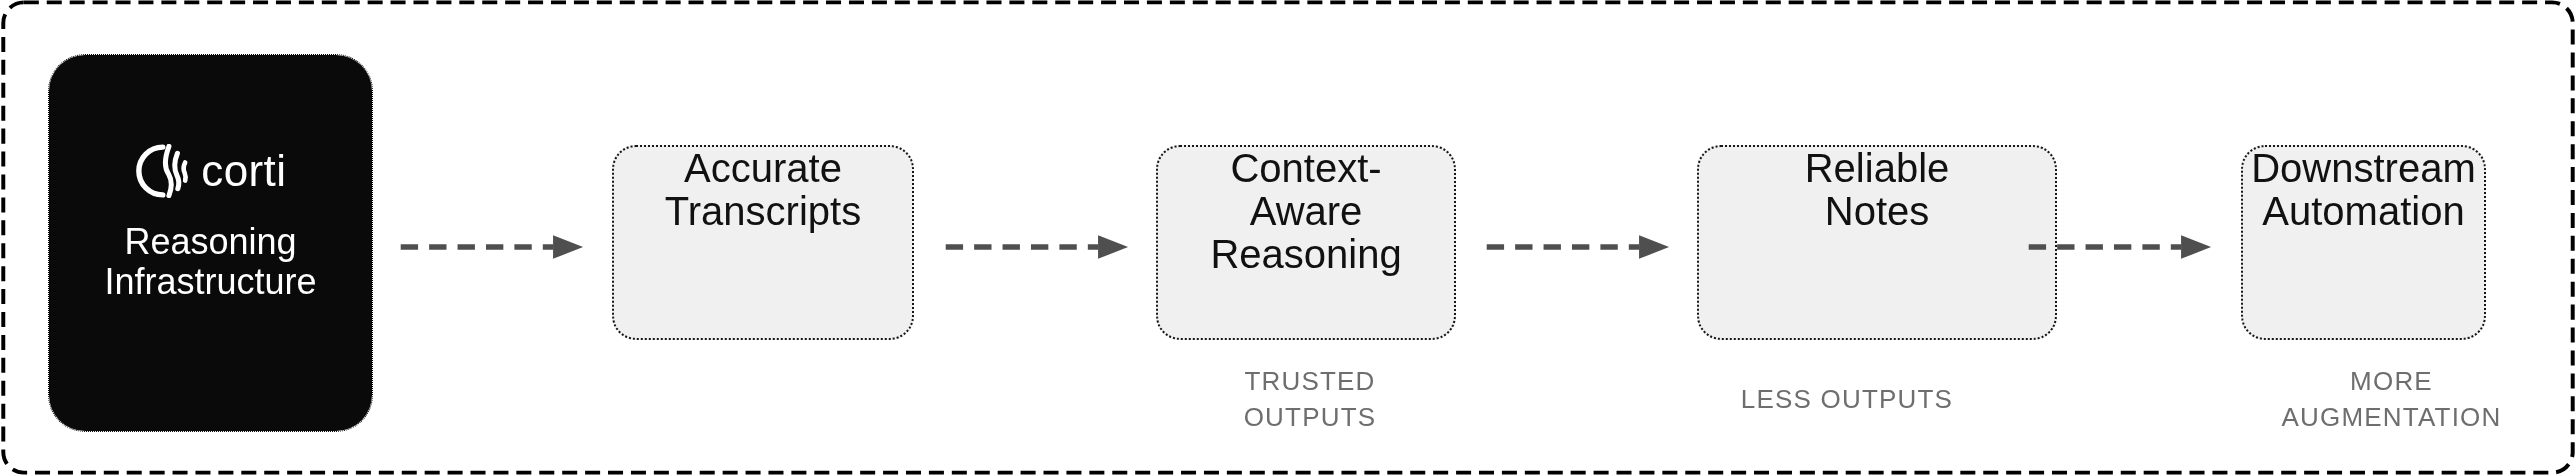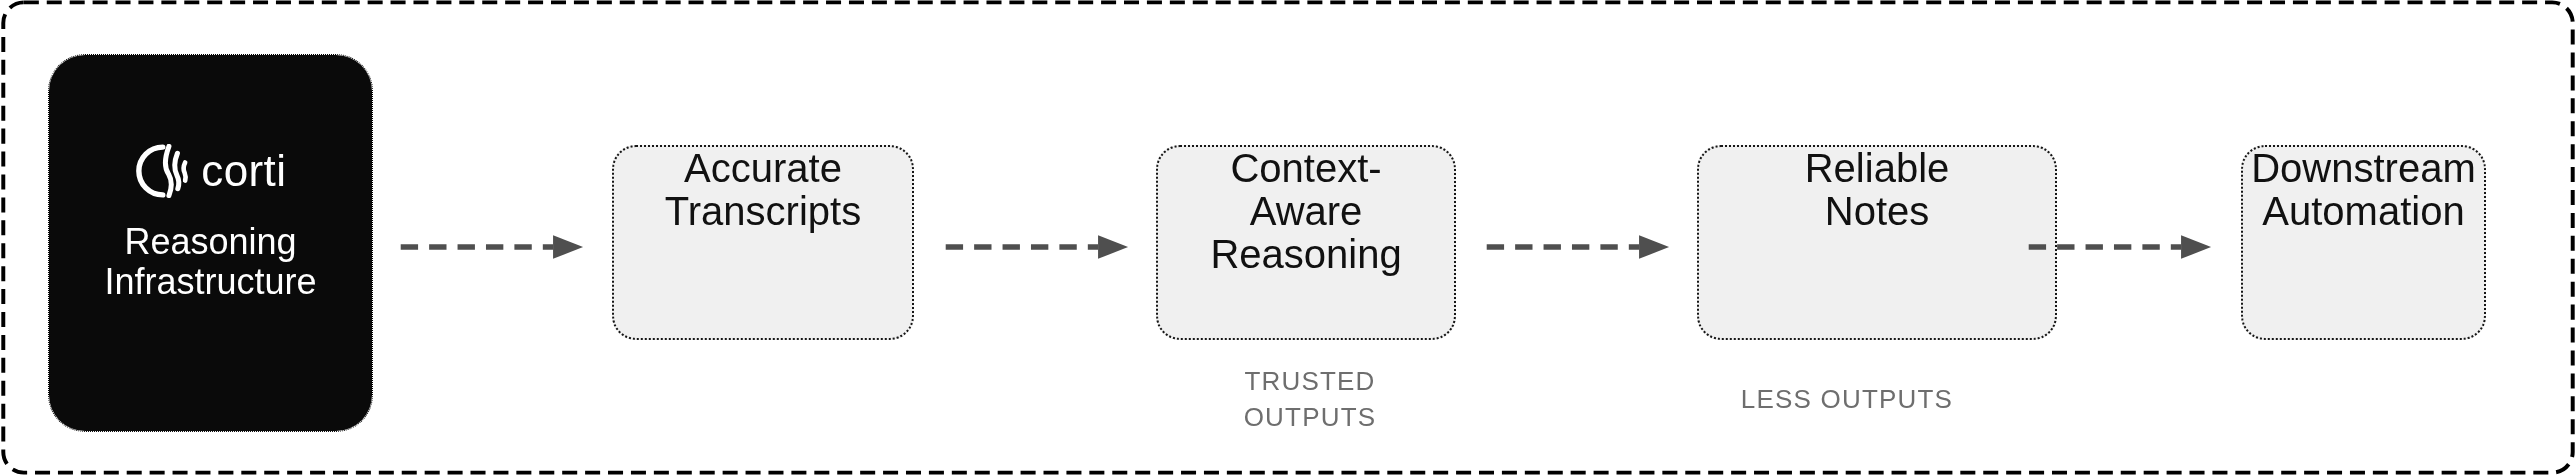--- a/index.html
+++ b/index.html
@@ -167,15 +167,17 @@
 
   <svg id="arrow-4" class="abs flow-arrow" viewBox="0 0 236 38" xmlns="http://www.w3.org/2000/svg">
     <line x1="3" y1="19" x2="196" y2="19" stroke="#4f4f4f" stroke-width="7" stroke-dasharray="22 14"></line>
     <polygon points="196,4 234,19 196,34" fill="#4f4f4f"></polygon>
   </svg>
 
   <div id="card-downstream-automation" class="abs stage-card">
     <div class="stage-title">Downstream
 Automation</div>
   </div>
+  <div id="sublabel-downstream-automation" class="abs sublabel">MORE
+AUGMENTATION</div>
 
 </div>
 
 
 </body></html>

